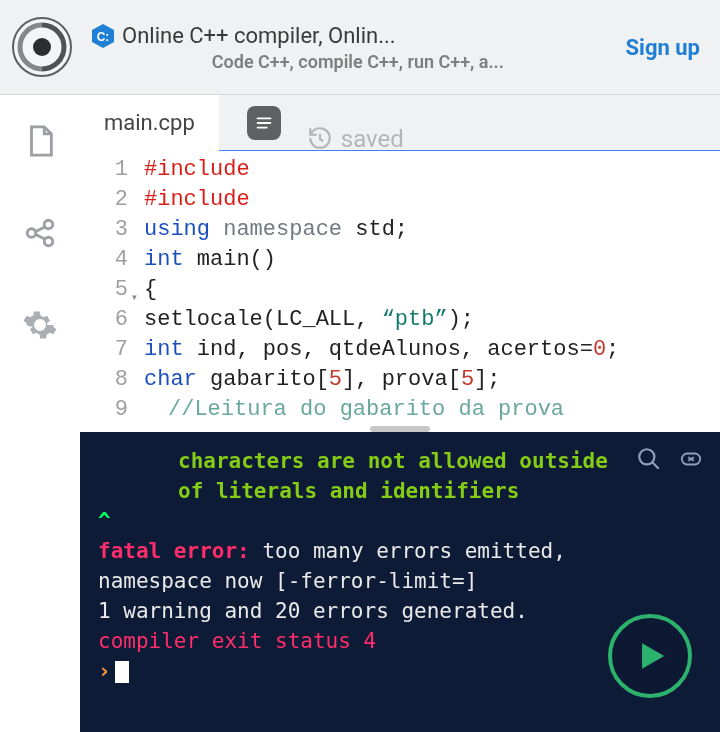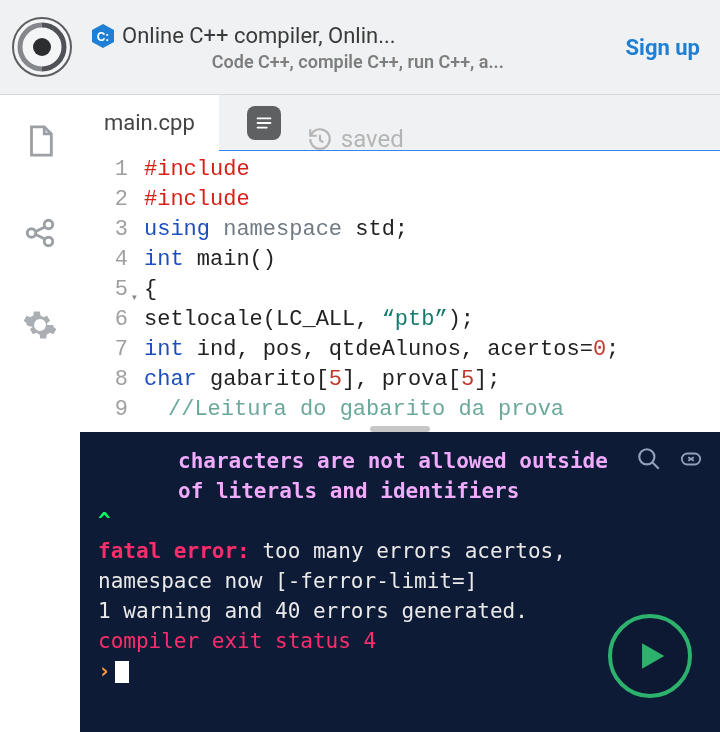--- a/index.html
+++ b/index.html
@@ -14,39 +14,39 @@
 
   .body-row { display:flex; height: calc(732px - 95px); }
   .sidebar { width: 80px; background:#fff; display:flex; flex-direction:column; align-items:center; padding-top:28px; gap:56px; }
   .side-icon { width:36px; height:36px; color:#9ca0a4; cursor:pointer; display:flex; align-items:center; justify-content:center; }
 
   .main { flex:1; display:flex; flex-direction:column; }
   .tabbar { height:56px; background:#f0f1f2; display:flex; align-items:center; border-bottom:1px solid #3b82f6; }
   .tab { background:#fff; height:56px; display:flex; align-items:center; padding:0 24px; font-size:22px; color:#444; }
   .tabbar-icons { display:flex; align-items:center; gap:26px; margin-left:28px; }
   .menu-chip { width:34px; height:34px; background:#5e6062; border-radius:8px; display:flex; align-items:center; justify-content:center; cursor:pointer; }
-  .saved { display:flex; align-items:center; gap:8px; color:#b5b5b5; font-size:24px;margin-top:33px; }
+  .saved { display:flex; gap:8px; color:#b5b5b5; font-size:24px;margin-top:33px; }
 
   .editor { flex:1; display:flex; font-family: "SFMono-Regular", Consolas, "Liberation Mono", Menlo, monospace; font-size:22px; line-height:30px; background:#fff; overflow:hidden; position:relative; }
   .gutter { width:56px; text-align:right; color:#9f9f9f; padding:4px 8px 4px 0; user-select:none; }
   .gutter .ln { height:30px; position:relative; }
   .fold { position:absolute; right:-10px; top:8px; font-size:12px; color:#888; }
   .code { padding:4px 0 16px 8px; white-space:pre; }
   .code .line { height:30px; }
   .k-red { color:#d91e18; }
   .k-blue { color:#1b4fbf; }
   .k-gray { color:#6f7a84; }
   .k-text { color:#222; }
   .k-teal { color:#157a6e; }
   .k-num { color:#c0392b; }
   .k-comment { color:#6aa89b;margin-left:24px; }
   .drag-handle { position:absolute; bottom:0; left:50%; transform:translateX(-50%); width:60px; height:6px; background:#c7c7c7; border-radius:3px; cursor:ns-resize; }
 
   .console { height:300px; background:#0e1b36; color:#e9e9e9; font-family: "SFMono-Regular", Consolas, Menlo, monospace; font-size:21px; line-height:30px; padding:14px 18px 10px 18px; position:relative; overflow:hidden; }
-  .console .err-head { color:#f0abfc; font-weight:700; padding-left:80px; }
+  .console .err-head { color:#84cc16; font-weight:700; padding-left:80px; }
   .console .srcline { color:#cfd6e0; padding-left:0; }
   .console .caret { color:#00ff5e; font-weight:700; }
   .console .fatal { color:#ff2d6c; font-weight:700; }
   .console .error-word { color:#ff2d6c; font-weight:700; }
   .console .exit { color:#ff2d6c; }
   .console .prompt { color:#ff9a3c; font-weight:700; }
   .console .cursor-box { display:inline-block; width:14px; height:22px; background:#fff; vertical-align:middle; margin-left:4px; }
   .console .top-icons { position:absolute; right:18px; top:14px; display:flex; gap:18px; align-items:center; }
   .console .icnbtn { color:#8fa0b8; cursor:pointer; }
   .run-btn { position:absolute; right:28px; bottom:34px; width:84px; height:84px; border:4px solid #2cb26c; border-radius:50%; display:flex; align-items:center; justify-content:center; cursor:pointer; background:rgba(0,0,0,0.05); }
@@ -150,23 +150,23 @@
         <span class="icnbtn">
           <svg viewBox="0 0 24 24" width="22" height="22" fill="none" stroke="currentColor" stroke-width="2">
               <rect x="2" y="6" width="20" height="12" rx="6"></rect>
               <path d="M9 10l6 4M15 10l-6 4"></path>
             </svg>
         </span>
       </div>
       <div class="err-head">characters are not allowed outside</div>
       <div class="err-head">of literals and identifiers</div>
       <div class="caret">        ^</div>
-      <div><span class="fatal">fatal </span><span class="error-word">error: </span><span>too many errors acertos,</span></div>
+      <div><span class="fatal">fatal </span><span class="error-word">error: </span><span>too many errors emitted,</span></div>
       <div>        namespace now [-ferror-limit=]</div>
-      <div>1 warning and 40 errors generated.</div>
+      <div>1 warning and 20 errors generated.</div>
       <div class="exit">compiler exit status 4</div>
       <div><span class="prompt">›</span><span class="cursor-box"></span></div>
 
       <div class="run-btn">
         <svg viewBox="0 0 24 24" width="38" height="38">
           <path d="M7 4l14 8-14 8z" fill="#2cb26c"></path>
         </svg>
       </div>
     </div>
   </div>

